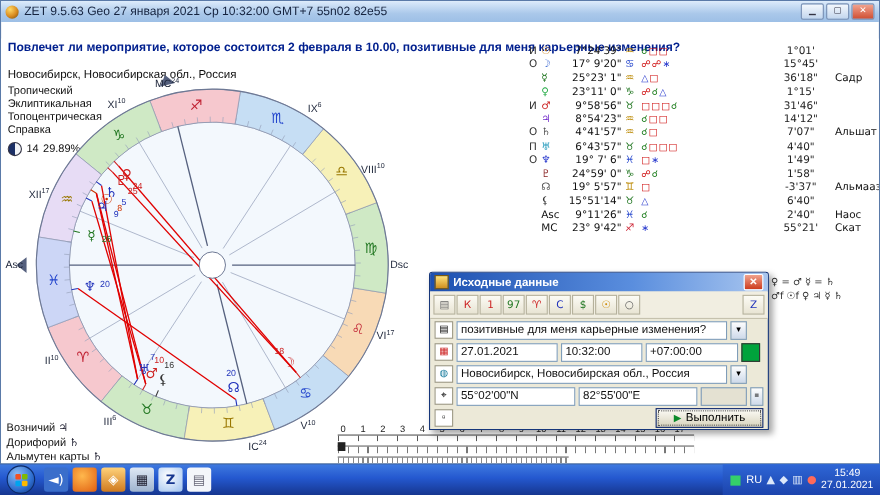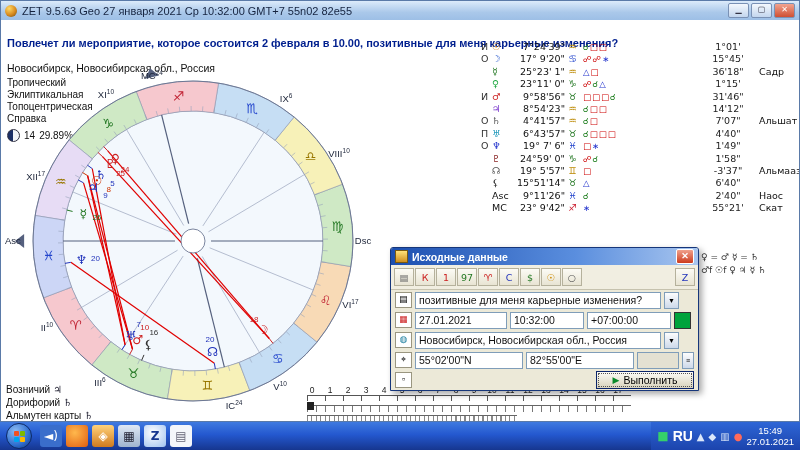--- a/index.html
+++ b/index.html
@@ -107,21 +107,21 @@
   #start-orb{width:24px;height:24px;border-radius:50%;margin:0 6px 0 6px;flex:0 0 auto;
              background:radial-gradient(circle at 35% 30%,#8cbcf4,#2f6fd0 60%,#12337f);
              border:1px solid #0d2a66;display:flex;align-items:center;justify-content:center;}
   #orb-flag{width:11px;height:11px;display:grid;grid-template-columns:1fr 1fr;grid-template-rows:1fr 1fr;gap:1px;}
   #orb-flag i{display:block;border-radius:1px;}
   .tb-icon{width:22px;height:22px;margin:0 2px;border-radius:3px;display:flex;align-items:center;
            justify-content:center;font-size:12px;color:#fff;font-family:"DejaVu Sans",sans-serif;}
   #tray{margin-left:auto;height:28px;display:flex;align-items:center;gap:4px;padding:0 6px;
         background:linear-gradient(#2e66d6,#1c44ad);}
   .tray-ic{font-size:10px;color:#dce8fa;font-family:"DejaVu Sans",sans-serif;}
-  #lang{color:#fff;font-size:14px;font-weight:bold;}
+  #lang{color:#fff;font-size:10px;font-weight:normal;}
   #clock{color:#fff;font-size:9.5px;text-align:center;line-height:11px;}
 </style>
 </head>
 <body>
 
 <div id="screen">
   <div id="window">
     <div id="titlebar">
       <span id="title-icon"></span>
       <span class="t-text">ZET 9.5.63 Geo   27 января 2021  Ср  10:32:00 GMT+7 55n02  82e55</span>

